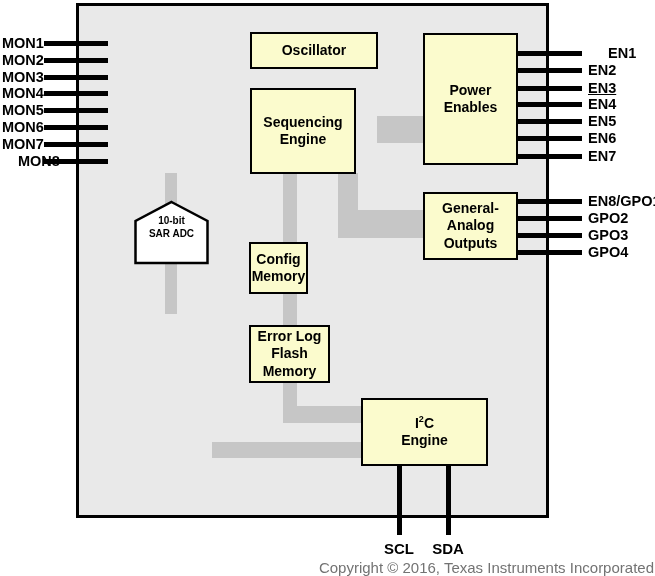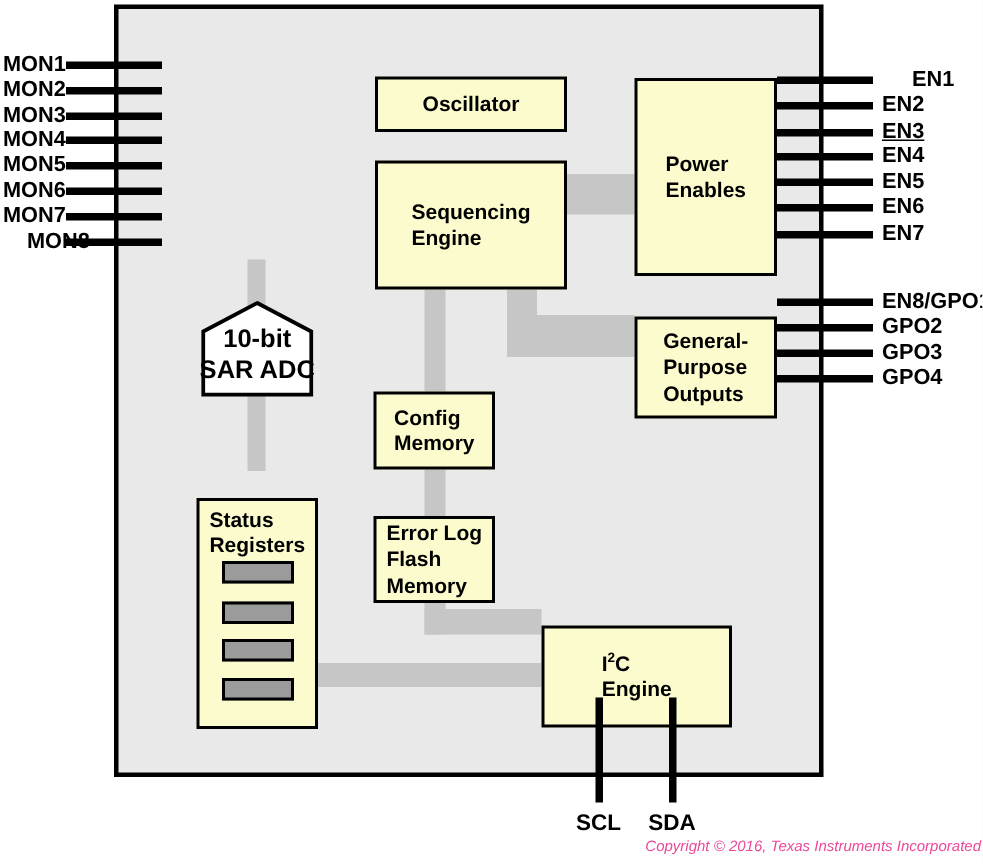--- a/index.html
+++ b/index.html
@@ -12,43 +12,43 @@
     font-family:"Liberation Sans", sans-serif; overflow:hidden;
   }
   .chip{
     position:absolute; left:76px; top:3px; width:473px; height:515px;
     background:var(--chip_fill); border:3px solid var(--line); box-sizing:border-box;
   }
   .conn{ position:absolute; background:var(--connector); }
   .blk{
     position:absolute; background:var(--block_fill); border:2px solid var(--line);
     box-sizing:border-box; display:flex; align-items:center; justify-content:center;
-    font-weight:700; font-size:14px; line-height:1.22; 
-    white-space:pre-line; color:#000;margin-top:19px;
+    font-weight:700; font-size:14px; line-height:1.22; text-align:center;
+    white-space:pre-line; color:#000;
   }
   .blk.top-text{ align-items:flex-start; padding-top:4px; }
   .slot{
     position:absolute; left:15px; width:48px; height:15px;
     background:var(--register_slot); border:2px solid var(--line); box-sizing:border-box;
   }
   .pline{ position:absolute; height:5px; background:var(--line); }
   .vline{ position:absolute; width:5px; background:var(--line); }
   .plabel{
     position:absolute; height:18px; line-height:18px; font-weight:700;
     font-size:14.5px; color:#000; white-space:nowrap;
   }
   .pent-label{
     position:absolute; left:133px; top:215px; width:77px; text-align:center;
-    font-weight:700; font-size:17px; line-height:1.25; white-space:pre-line; color:#000;
+    font-weight:700; font-size:10px; line-height:1.25; white-space:pre-line; color:#000;
   }
   .pent-svg{ position:absolute; left:133px; top:200px; }
   .blabel-sup{ font-size:9px; vertical-align:super; line-height:0; }
   .copyright{
-    position:absolute; right:1px; top:559px; font-size:10px; color:#ec4899;
-    font-weight:400; white-space:nowrap;font-style:italic;
+    position:absolute; right:1px; top:559px; font-size:15px; color:#737373;
+    font-weight:400; white-space:nowrap;
   }
   .botlabel{ position:absolute; width:56px; text-align:center; font-weight:700;
     font-size:15px; color:#000; height:18px; line-height:18px; }
 </style>
 </head>
 <body>
 
 <div id="stage">
 
   <div class="chip"></div>
@@ -57,45 +57,37 @@
   <div class="conn" style="left:377px;top:116px;width:46px;height:27px;"></div>
   <div class="conn" style="left:338px;top:173px;width:20px;height:65px;"></div>
   <div class="conn" style="left:338px;top:210px;width:85px;height:28px;"></div>
   <div class="conn" style="left:283px;top:173px;width:14px;height:250px;"></div>
   <div class="conn" style="left:283px;top:406px;width:78px;height:17px;"></div>
   <div class="conn" style="left:212px;top:442px;width:149px;height:16px;"></div>
 
 
   <div class="blk" style="left:250px;top:32px;width:128px;height:37px;">Oscillator</div>
 
-  <div class="blk" style="left:250px;top:88px;width:128px;height:86px;">Sequencing
+  <div class="blk" style="left:250px;top:88px;width:106px;height:86px;">Sequencing
 Engine</div>
 
   <div class="blk" style="left:423px;top:33px;width:95px;height:132px;">Power
 Enables</div>
 
   <div class="blk" style="left:423px;top:192px;width:95px;height:68px;">General-
-Purpose
+Analog
 Outputs</div>
 
-  <div class="blk" style="left:249px;top:242px;width:81px;height:52px;">Config
+  <div class="blk" style="left:249px;top:242px;width:59px;height:52px;">Config
 Memory</div>
 
   <div class="blk" style="left:249px;top:325px;width:81px;height:58px;">Error Log
 Flash
 Memory</div>
 
-  <div class="blk top-text" style="left:131px;top:313px;width:81px;height:154px;">
-    <span>Status
-Registers</span>
-    <span class="slot" style="top:40px;"></span>
-    <span class="slot" style="top:67px;"></span>
-    <span class="slot" style="top:92px;"></span>
-    <span class="slot" style="top:118px;"></span>
-  </div>
 
   <div class="blk" style="left:361px;top:398px;width:127px;height:68px;">
     <span><span>I</span><span class="blabel-sup">2</span><span>C</span><span style="display:block;">Engine</span></span>
   </div>
 
   <svg class="pent-svg" width="77" height="65" viewBox="0 0 77 65">
     <polygon points="38.5,2 74.5,21 74.5,63 2.5,63 2.5,21" fill="#ffffff" stroke="#000000" stroke-width="2.5"></polygon>
   </svg>
   <div class="pent-label">10-bit
 SAR ADC</div>

